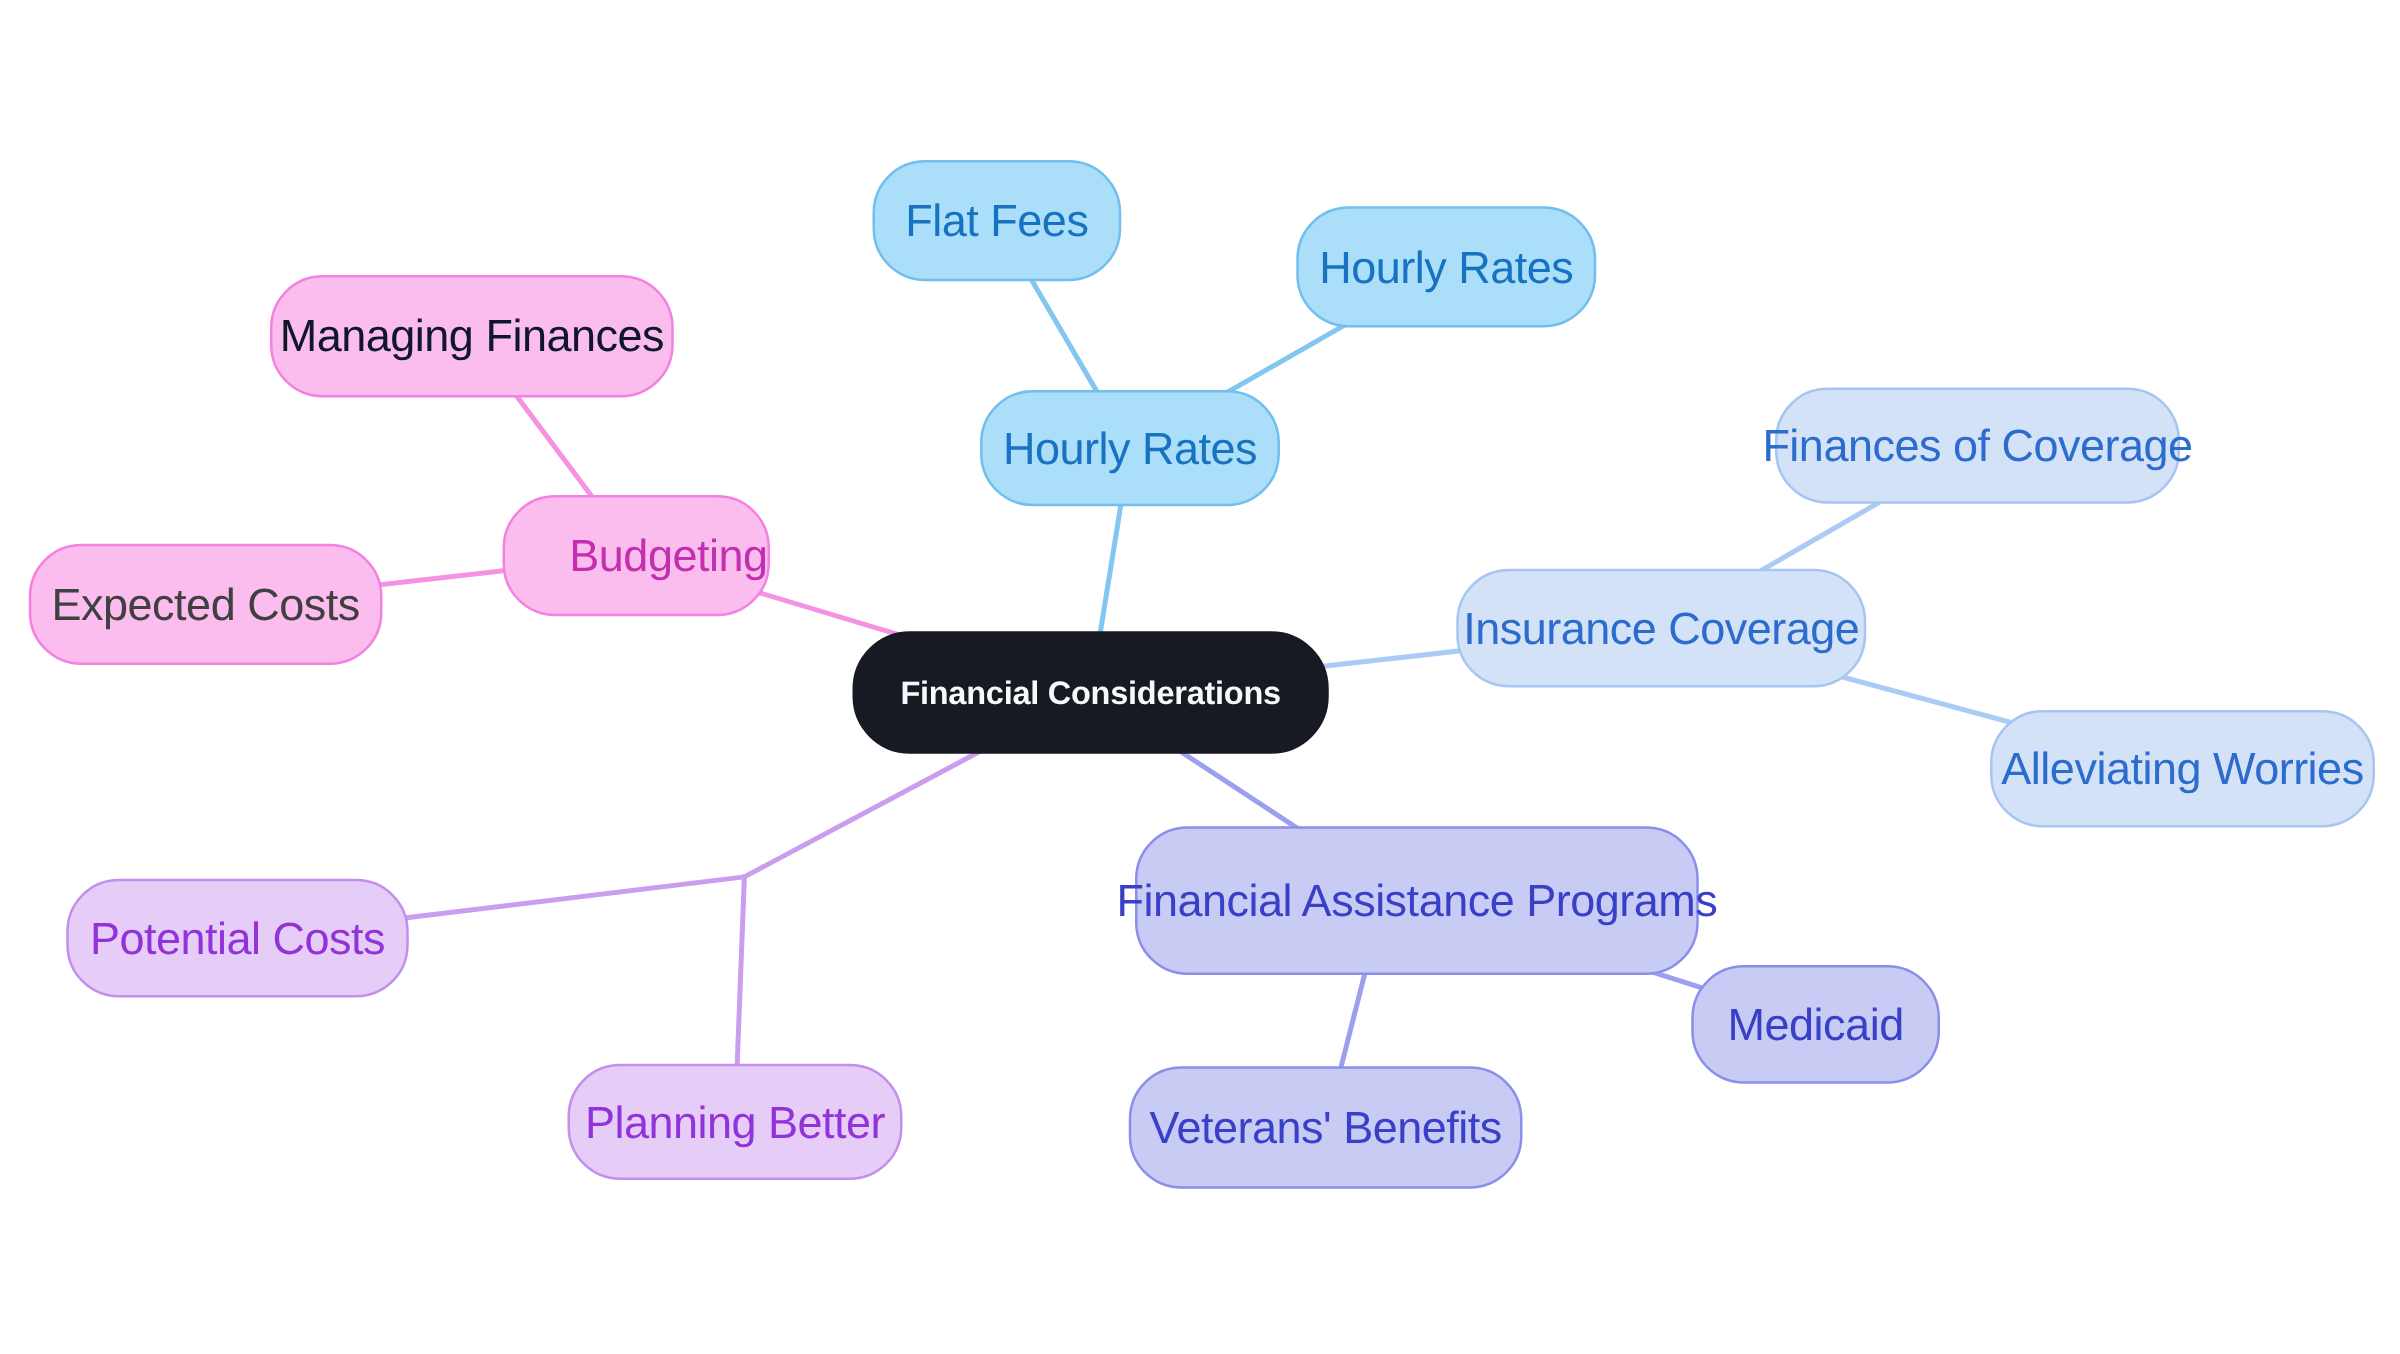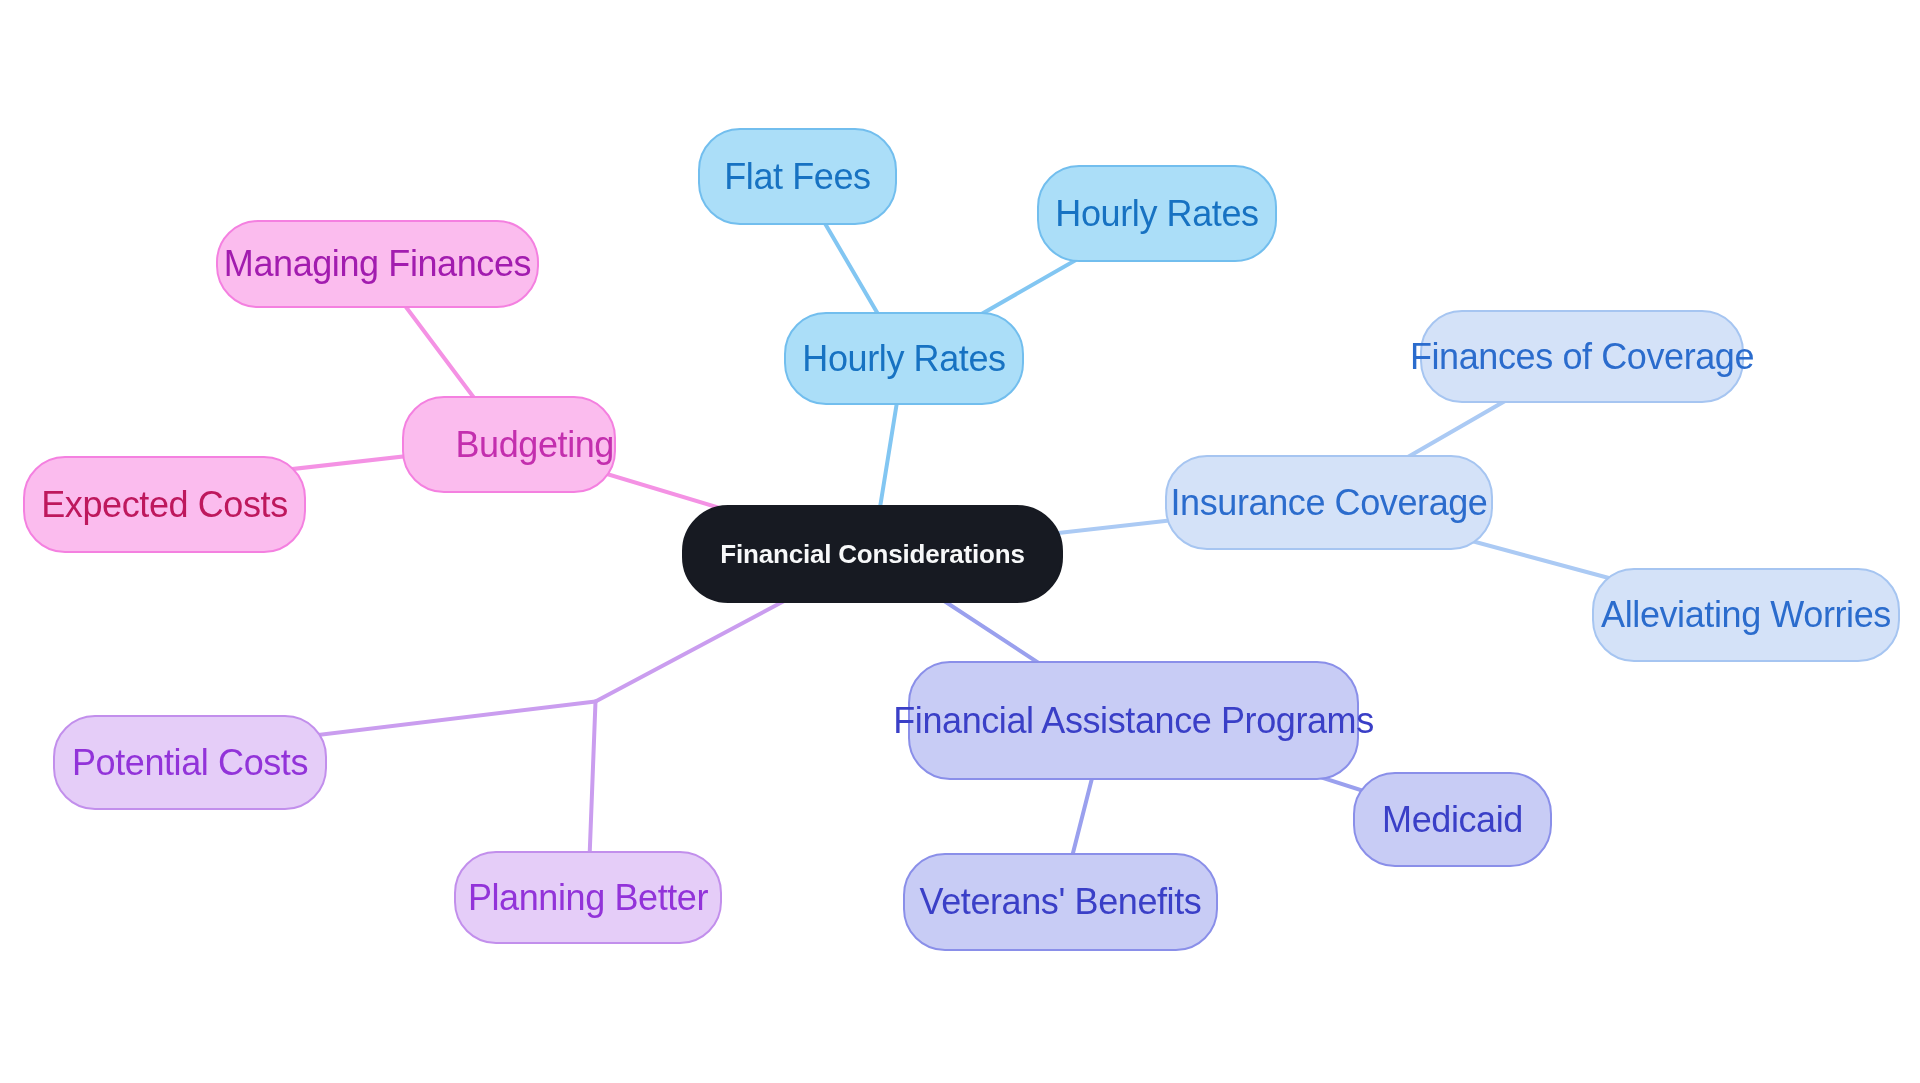--- a/index.html
+++ b/index.html
@@ -99,29 +99,29 @@
       </div>
       <div class="node" style="left: 908px; top: 661px; width: 451px; height: 119px; background: rgb(200, 204, 245); border-color: rgb(138, 143, 233); color: rgb(58, 63, 199); justify-content: center;">
         <span class="node-label">Financial Assistance Programs</span>
       </div>
       <div class="node" style="left: 1353px; top: 772px; width: 199px; height: 95px; background: rgb(200, 204, 245); border-color: rgb(138, 143, 233); color: rgb(58, 63, 199);">
         <span class="node-label">Medicaid</span>
       </div>
       <div class="node" style="left: 903px; top: 853px; width: 315px; height: 98px; background: rgb(200, 204, 245); border-color: rgb(138, 143, 233); color: rgb(58, 63, 199); text-align: right;">
         <span class="node-label">Veterans' Benefits</span>
       </div>
-      <div class="node" style="left: 53px; top: 703px; width: 274px; height: 95px; background: rgb(229, 205, 248); border-color: rgb(194, 143, 236); color: rgb(146, 51, 217); margin-top: 12px;">
+      <div class="node" style="left: 53px; top: 703px; width: 274px; height: 95px; background: rgb(229, 205, 248); border-color: rgb(194, 143, 236); color: rgb(146, 51, 217);">
         <span class="node-label">Potential Costs</span>
       </div>
       <div class="node" style="left: 454px; top: 851px; width: 268px; height: 93px; background: rgb(229, 205, 248); border-color: rgb(194, 143, 236); color: rgb(146, 51, 217);">
         <span class="node-label">Planning Better</span>
       </div>
       <div class="node" style="left: 402px; top: 396px; width: 214px; height: 97px; background: rgb(251, 188, 238); border-color: rgb(244, 128, 224); color: rgb(195, 47, 174); justify-content: flex-end;">
         <span class="node-label">Budgeting</span>
       </div>
-      <div class="node" style="left: 216px; top: 220px; width: 323px; height: 88px; background: rgb(251, 188, 238); border-color: rgb(244, 128, 224); color: #a21caf; justify-content: center;">
+      <div class="node" style="left: 216px; top: 220px; width: 323px; height: 98px; background: rgb(251, 188, 238); border-color: rgb(244, 128, 224); color: #0f172a; justify-content: center;">
         <span class="node-label">Managing Finances</span>
       </div>
-      <div class="node" style="left: 23px; top: 456px; width: 283px; height: 97px; background: rgb(251, 188, 238); border-color: rgb(244, 128, 224); color: #be185d;">
+      <div class="node" style="left: 23px; top: 435px; width: 283px; height: 97px; background: rgb(251, 188, 238); border-color: rgb(244, 128, 224); color: #404040;">
         <span class="node-label">Expected Costs</span>
       </div>
     </div>
 </div>
 
 </body></html>

